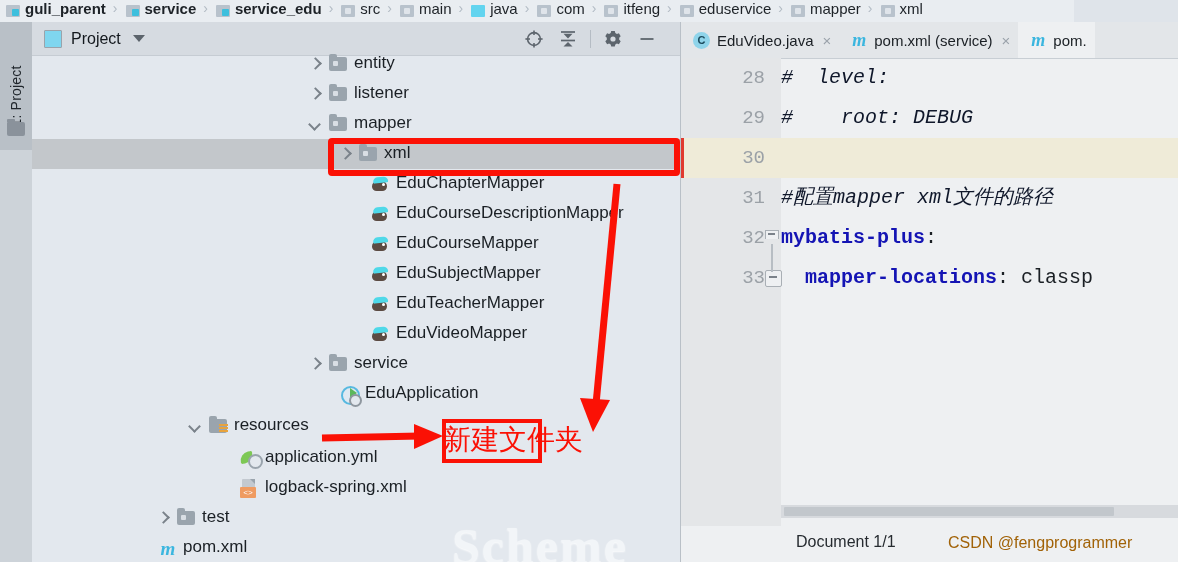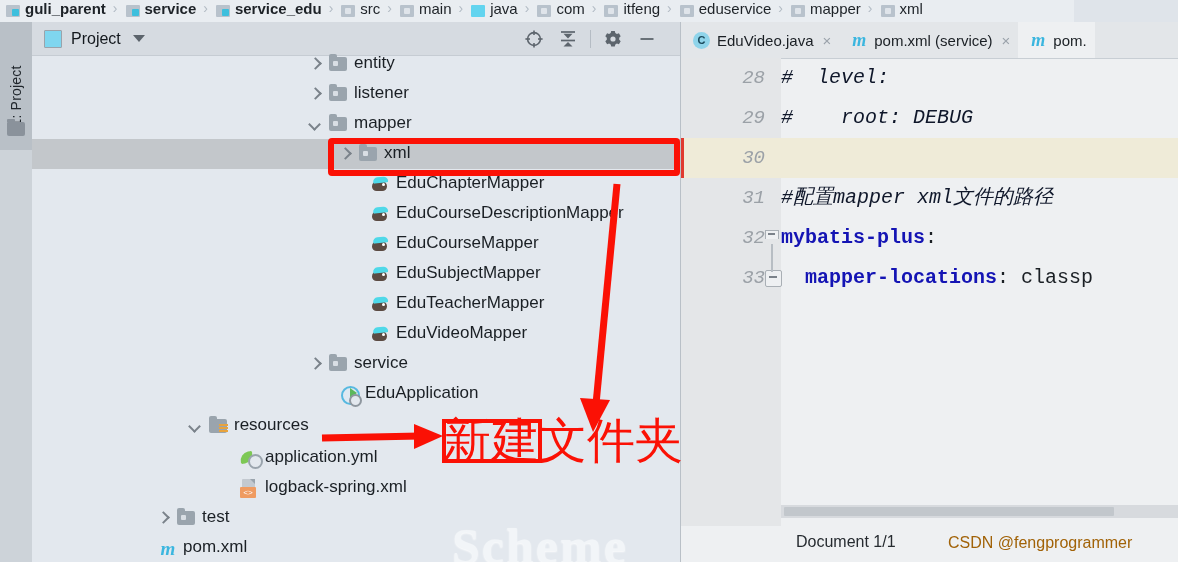--- a/index.html
+++ b/index.html
@@ -219,21 +219,20 @@
     font-size:11px;color:#1a4a5c;font-weight:bold;
   }
   .ticon.m{
     width:16px;color:#3bb6df;font-size:18px;font-style:italic;font-weight:bold;
     font-family:"Liberation Serif", serif;text-align:center;line-height:1;
   }
 
   .gutter{
     position:absolute;left:0;top:36px;width:100px;height:468px;
     background:#e4e6e8;
-    font-style:italic;
   }
   .gutter .gline{
     position:absolute;left:0;width:84px;height:40px;line-height:40px;
     text-align:right;padding-right:16px;
     font-family:"Liberation Mono", monospace;font-size:19px;color:#9ba1a7;
   }
   .gutter .fold{
     position:absolute;width:15px;height:15px;left:84px;
     border:1.4px solid #a9afb5;background:#eef0f2;border-radius:2px;
   }
@@ -292,21 +291,21 @@
   .annot{position:absolute;pointer-events:none;}
   .redbox{
     left:328px;top:138px;width:352px;height:38px;
     border:6px solid #fb1105;border-radius:4px;box-sizing:border-box;
   }
   .redtextbox{
     left:442px;top:419px;width:100px;height:44px;
     border:4px solid #fb1105;box-sizing:border-box;
   }
   .redtext{
-    left:443px;top:418px;font-size:48px;color:#fb1105;
+    left:443px;top:418px;font-size:28px;color:#fb1105;
     font-family:"DejaVu Sans", sans-serif;letter-spacing:0px;white-space:nowrap;line-height:44px;
   }
 </style>
 </head>
 <body>
 
 <div id="root">
 
   <div class="breadcrumb">
     <div class="crumb">

